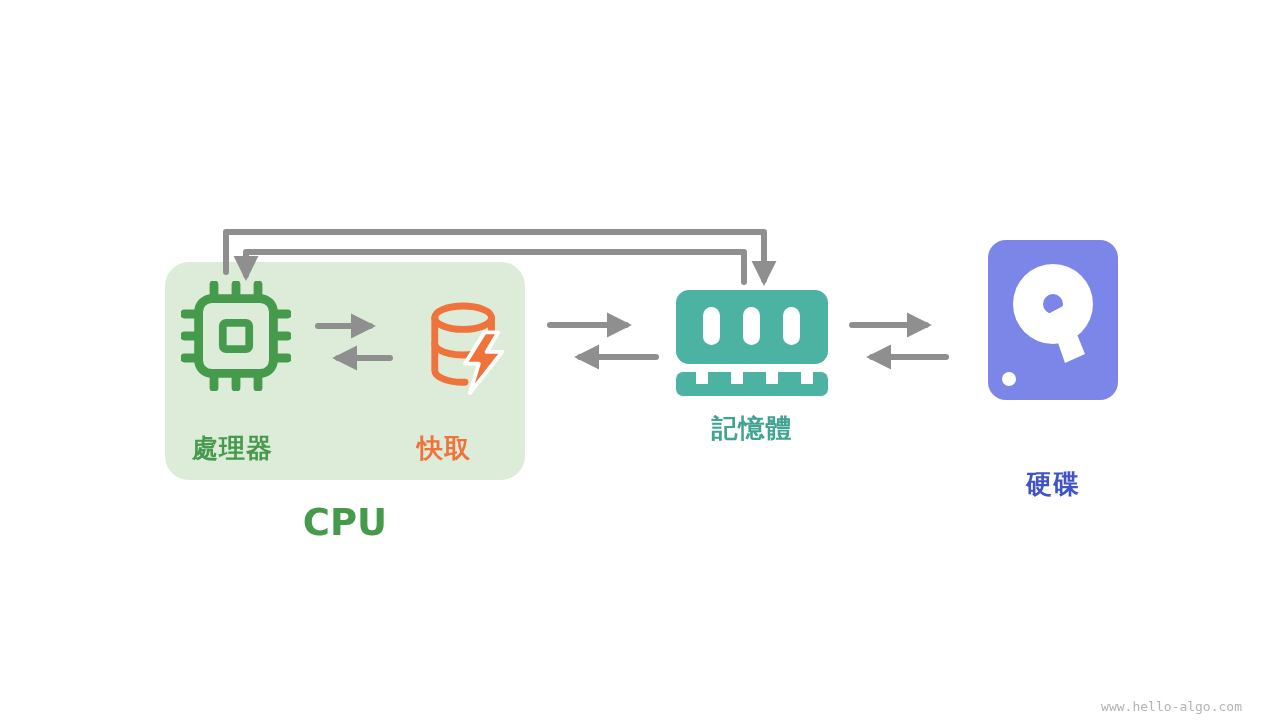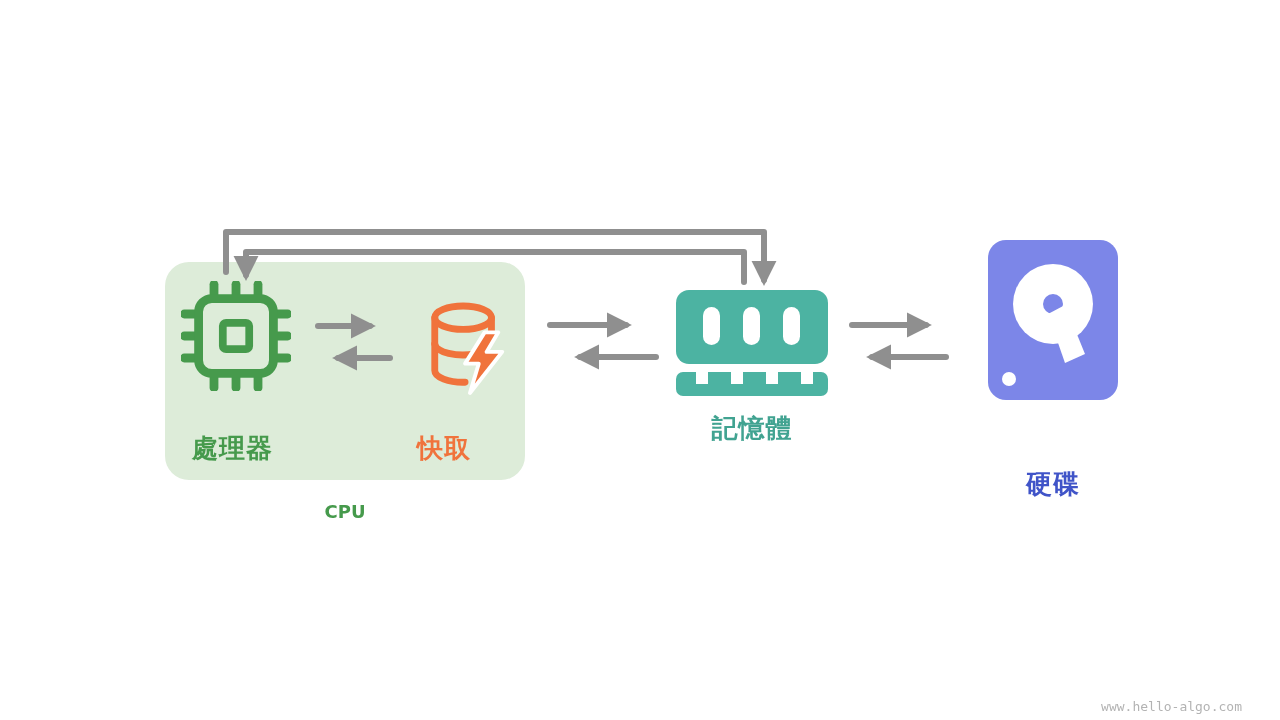--- a/index.html
+++ b/index.html
@@ -11,21 +11,21 @@
   .label{
     position:absolute;
     font-weight:bold;
     font-size:26px;
     text-align:center;
     letter-spacing:1px;
     white-space:nowrap;
   }
   .label-processor{left:165px;top:431px;width:135px;color:var(--green);}
   .label-cache{left:388px;top:431px;width:112px;color:var(--orange);}
-  .label-cpu{left:290px;top:501px;width:110px;color:var(--green);font-size:18px;letter-spacing:0;}
+  .label-cpu{left:290px;top:501px;width:110px;color:var(--green);font-size:37px;letter-spacing:0;}
   .label-memory{left:676px;top:411px;width:152px;color:var(--teal_text);}
   .label-disk{left:988px;top:431px;width:130px;color:var(--blue_text);margin-top:36px;}
   .cpu-box{
     position:absolute;left:165px;top:262px;width:360px;height:218px;
     background:var(--green_bg);border-radius:24px;
   }
   .icon{position:absolute;}
   .icon-cpu{left:181px;top:281px;width:110px;height:110px;}
   .icon-cache{left:424px;top:300px;width:88px;height:96px;}
   .icon-memory{left:676px;top:290px;width:152px;height:106px;}

